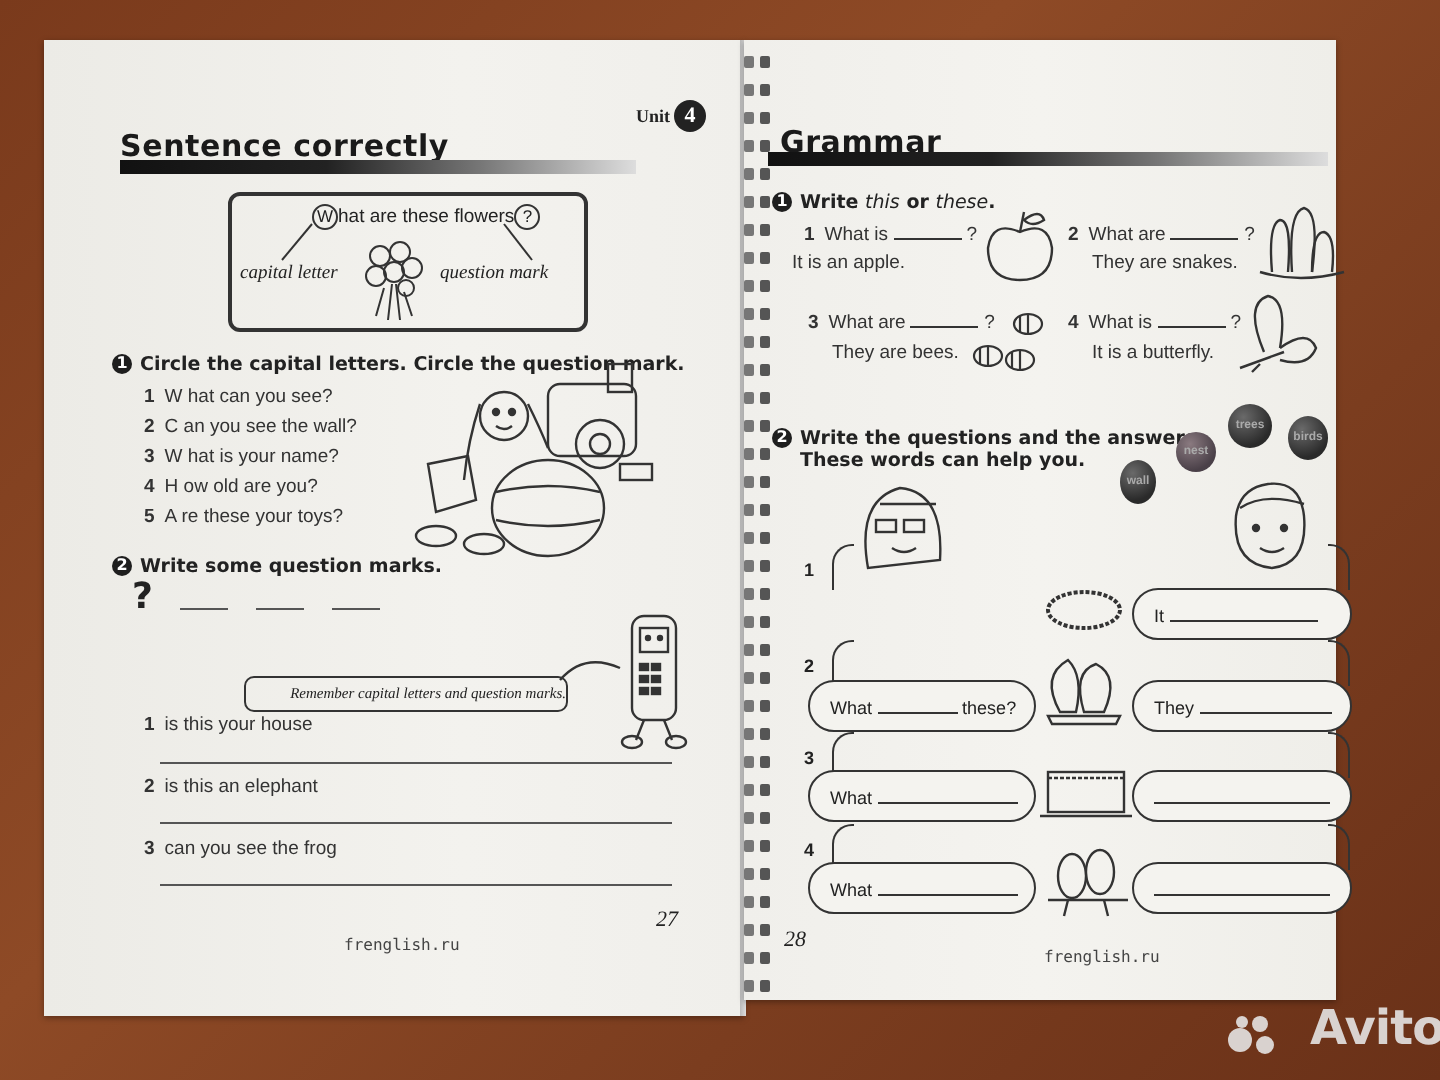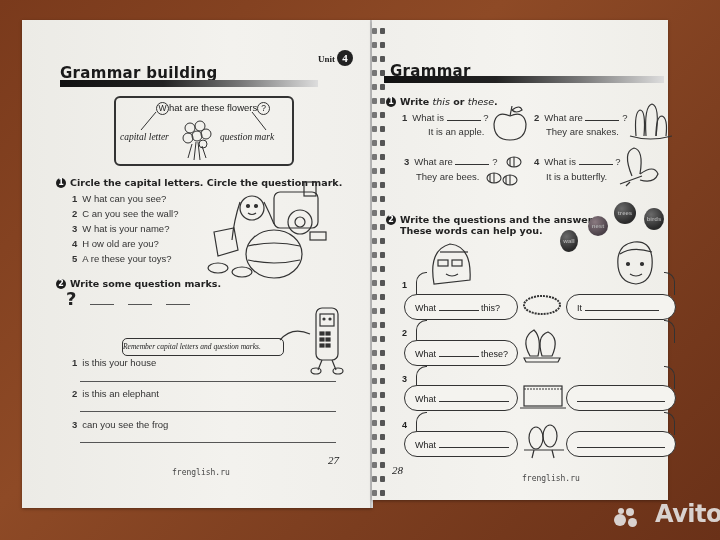--- a/index.html
+++ b/index.html
@@ -17,21 +17,21 @@
   .num-badge{display:inline-block;width:10px;height:10px;border-radius:50%;background:#1e1e1e;color:#fff;font-size:8px;line-height:10px;text-align:center;font-weight:bold;margin-right:4px;vertical-align:1px;}
   .instr{font-family:"DejaVu Sans",sans-serif;font-weight:bold;font-size:9.5px;color:#222;}
   .item{font-size:9.5px;color:#333;font-family:"Liberation Sans",sans-serif;}
   .item b{font-weight:bold;margin-right:5px;}
   .example-box{position:absolute;left:92px;top:76px;width:176px;height:66px;border:2px solid #333;border-radius:6px;}
   .ex-q{position:absolute;left:40px;top:4px;font-size:9.5px;}
   .circ{display:inline-block;border:1px solid #333;border-radius:50%;width:11px;height:11px;line-height:11px;text-align:center;font-size:8.5px;}
   .ex-lbl{position:absolute;font-family:"Liberation Serif",serif;font-style:italic;font-size:9.5px;}
   .blank{display:inline-block;border-bottom:1px solid #333;}
   .write-line{position:absolute;height:0;border-bottom:1px solid #555;}
-  .tip{position:absolute;left:120px;top:338px;width:160px;height:16px;border:1.5px solid #333;border-radius:5px;font-family:"Liberation Serif",serif;font-style:italic;font-size:7.5px;line-height:16px;text-align:left;}
+  .tip{position:absolute;left:120px;top:338px;width:160px;height:16px;border:1.5px solid #333;border-radius:5px;font-family:"Liberation Serif",serif;font-style:italic;font-size:7.5px;line-height:16px;text-align:right;}
   .pgnum{position:absolute;font-family:"Liberation Serif",serif;font-style:italic;font-size:11px;}
   .site{position:absolute;font-family:"DejaVu Sans Mono",monospace;font-size:8px;color:#444;}
   .bubble{position:absolute;height:26px;border:1.5px solid #333;border-radius:14px;background:#f4f3ef;font-size:9px;line-height:26px;padding-left:10px;box-sizing:border-box;}
   .bubble-tail{position:absolute;width:10px;height:22px;border-left:1.5px solid #333;border-top:1.5px solid #333;border-radius:10px 0 0 0;}
   .bubble-tail.r{border-left:none;border-right:1.5px solid #333;border-radius:0 10px 0 0;}
   .rownum{position:absolute;font-size:9px;font-weight:bold;}
   .balloon{position:absolute;border-radius:50%;background:radial-gradient(circle at 35% 30%,#6a6a6a,#2a2a2a 70%);color:#aaa;font-size:6px;text-align:center;font-weight:bold;}
   .balloon.light{background:radial-gradient(circle at 35% 30%,#8a7a80,#4a4048 70%);}
   .spiral{position:absolute;left:372px;top:24px;width:14px;height:470px;}
   .ring{position:absolute;left:0;width:14px;height:6px;}
@@ -43,21 +43,21 @@
   .avito-dots span{position:absolute;border-radius:50%;background:#d9d2cf;}
   svg{overflow:visible;}
 </style>
 </head>
 <body>
 
 <div class="page" id="left-page">
   <div class="abs unit" style="left:296px;top:30px;">
     <span>Unit</span><span class="unit-badge">4</span>
   </div>
-  <div class="abs title" style="left:38px;top:44px;">Grammar building</div>
+  <div class="abs title" style="left:38px;top:44px;">Sentence correctly</div>
   <div class="title-bar" style="left:38px;top:60px;width:258px;"></div>
 
   <div class="example-box">
     <div class="ex-q">
       <span class="circ">W</span><span>hat are these flowers</span><span class="circ">?</span>
     </div>
     <div class="ex-lbl" style="left:4px;top:34px;">capital letter</div>
     <div class="ex-lbl" style="left:104px;top:34px;">question mark</div>
     <svg class="abs" style="left:0;top:0;" width="176" height="66">
       <line x1="25" y1="32" x2="40" y2="14" stroke="#333" stroke-width="1"></line>
@@ -150,21 +150,21 @@
 
 <div class="page" id="right-page">
   <div class="abs title" style="left:18px;top:42px;">Grammar</div>
   <div class="title-bar" style="left:12px;top:56px;width:280px;"></div>
 
   <div class="abs instr" style="left:14px;top:76px;font-weight:bold;">
     <span class="num-badge">1</span><span>Write </span><i style="font-weight:normal;">this</i><span> or </span><i style="font-weight:normal;">these</i><span>.</span>
   </div>
 
   <div class="abs item" style="left:30px;top:92px;"><b>1</b><span>What is</span> <span class="blank" style="width:34px;"></span> <span>?</span></div>
-  <div class="abs item" style="left:56px;top:106px;">It is an apple.</div>
+  <div class="abs item" style="left:24px;top:106px;">It is an apple.</div>
   <svg class="abs" style="left:118px;top:84px;" width="40" height="40">
     <g fill="none" stroke="#333" stroke-width="1.2">
         <path d="M20 12 Q6 6 4 20 Q4 36 20 36 Q36 36 36 20 Q34 6 20 12 Z"></path>
         <path d="M20 12 L22 2"></path>
         <path d="M22 6 Q30 0 32 6 Q26 10 22 6 Z"></path>
       </g>
   </svg>
 
   <div class="abs item" style="left:162px;top:92px;"><b>2</b><span>What are</span> <span class="blank" style="width:34px;"></span> <span>?</span></div>
   <div class="abs item" style="left:174px;top:106px;">They are snakes.</div>
@@ -222,38 +222,38 @@
         <path d="M6 20 Q4 44 24 46 Q42 44 40 20 Q38 2 22 4 Q8 6 6 20 Z"></path>
         <path d="M8 16 Q20 8 40 14"></path>
         <circle cx="16" cy="26" r="1.5" fill="#333"></circle>
         <circle cx="30" cy="26" r="1.5" fill="#333"></circle>
         <path d="M18 36 Q24 40 30 36"></path>
       </g>
   </svg>
 
   <div class="rownum" style="left:30px;top:260px;">1</div>
   <div class="bubble-tail" style="left:44px;top:252px;"></div>
-  <div class="bubble" style="left:32px;top:274px;width:114px;"><span>What</span> <span class="blank" style="width:40px;"></span> <span>this?</span></div>
   <svg class="abs" style="left:150px;top:274px;" width="40" height="22">
       <ellipse cx="20" cy="11" rx="18" ry="9" fill="none" stroke="#333" stroke-width="2" stroke-dasharray="2 1"></ellipse>
     </svg>
   <div class="bubble-tail r" style="left:292px;top:252px;"></div>
   <div class="bubble" style="left:194px;top:274px;width:110px;"><span>It</span> <span class="blank" style="width:74px;"></span></div>
 
   <div class="rownum" style="left:30px;top:308px;">2</div>
   <div class="bubble-tail" style="left:44px;top:300px;"></div>
   <div class="bubble" style="left:32px;top:320px;width:114px;"><span>What</span> <span class="blank" style="width:40px;"></span> <span>these?</span></div>
   <svg class="abs" style="left:148px;top:308px;" width="44" height="36">
       <g fill="none" stroke="#333" stroke-width="1.2">
         <path d="M10 28 Q0 10 14 2 Q22 10 18 28 Z"></path>
         <path d="M22 28 Q16 8 28 4 Q40 10 32 28 Z"></path>
         <path d="M4 30 L40 30 L38 34 L6 34 Z"></path>
       </g>
     </svg>
   <div class="bubble-tail r" style="left:292px;top:300px;"></div>
+  <div class="bubble" style="left:194px;top:320px;width:110px;"><span>They</span> <span class="blank" style="width:66px;"></span></div>
 
   <div class="rownum" style="left:30px;top:354px;">3</div>
   <div class="bubble-tail" style="left:44px;top:346px;"></div>
   <div class="bubble" style="left:32px;top:365px;width:114px;"><span>What</span> <span class="blank" style="width:70px;"></span></div>
   <svg class="abs" style="left:148px;top:364px;" width="46" height="26">
       <g fill="none" stroke="#333" stroke-width="1.2">
         <rect x="4" y="2" width="38" height="20"></rect>
         <path d="M4 5 L42 5" stroke-dasharray="2 1"></path>
         <path d="M0 24 L46 24"></path>
       </g>

